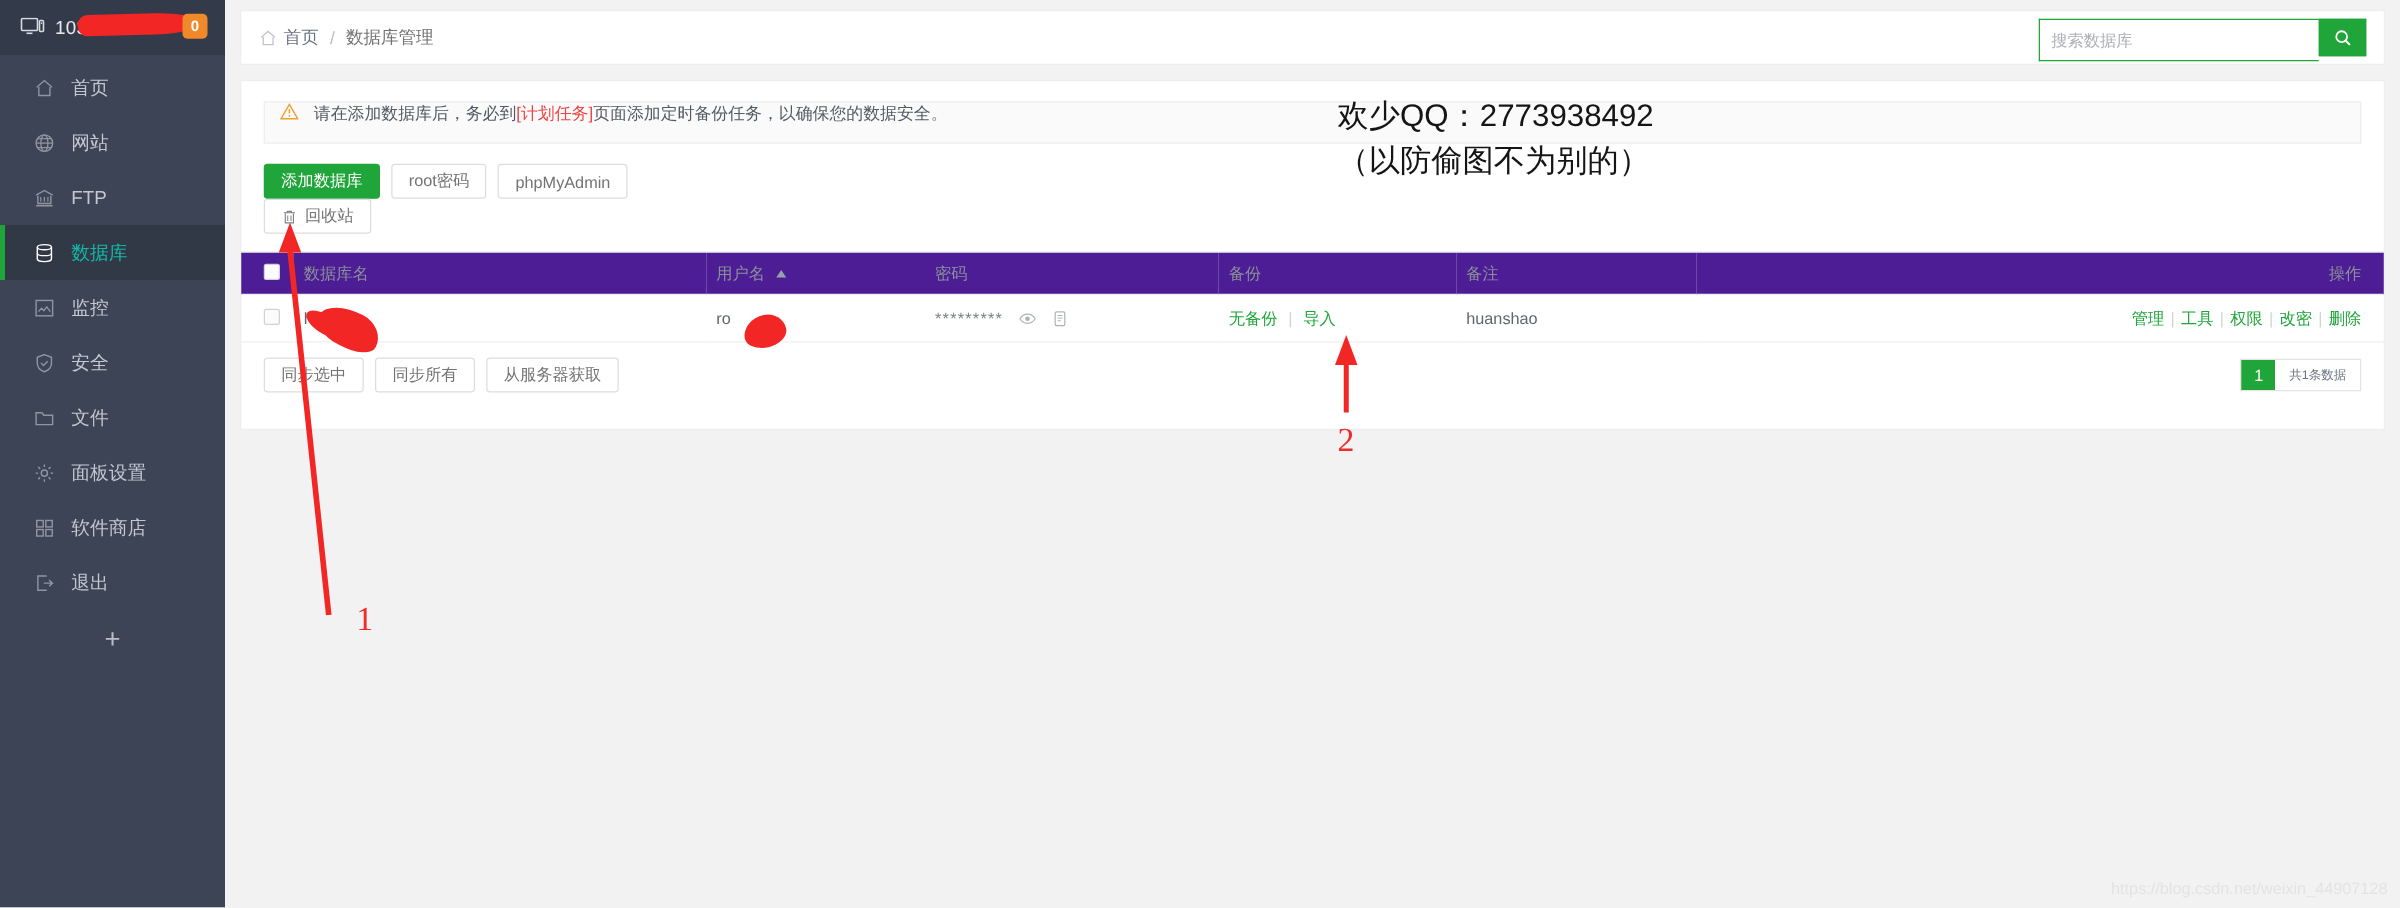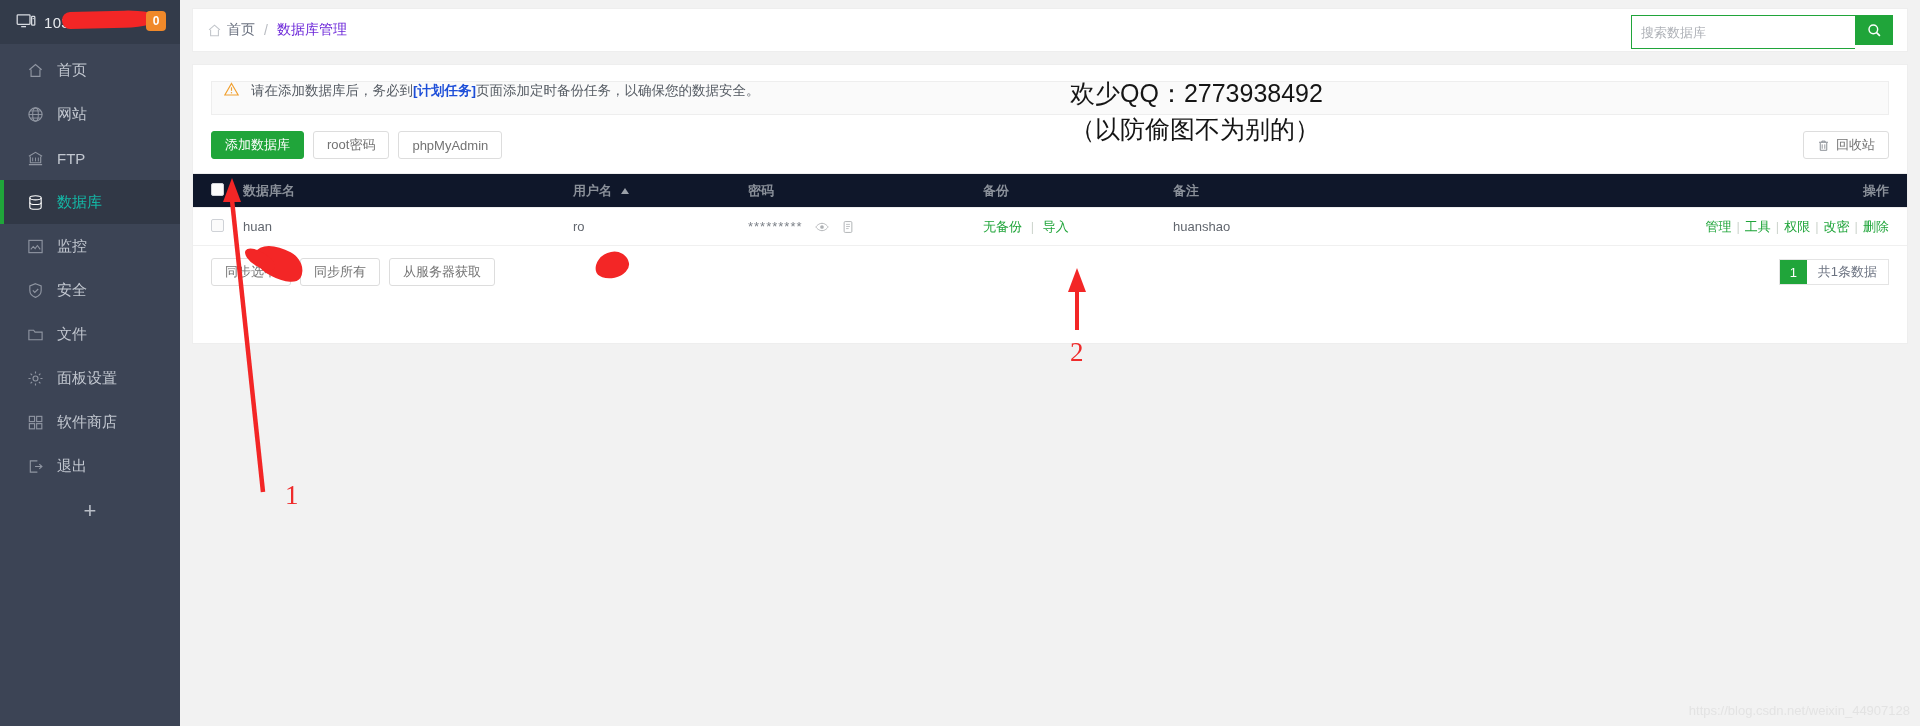--- a/index.html
+++ b/index.html
@@ -90,21 +90,21 @@
     display: flex; align-items: center; justify-content: space-between;
     padding: 0 14px 0 14px;
   }
   .breadcrumb {
     display: flex; align-items: center;
     font-size: 14px; color: #6b7280;
   }
   .breadcrumb .home-icon { width: 15px; height: 15px; margin-right: 5px; opacity: .6; }
   .breadcrumb .bc-sep { margin: 0 9px; color: #b9bcc2; }
   .breadcrumb .bc-link { color: #6b7280; cursor: pointer; }
-  .breadcrumb .bc-current { color: #6d28d9; }
+  .breadcrumb .bc-current { color: #737373; }
 
   .search-wrap { display: flex; align-items: stretch; height: 30px; }
   .search-input {
     width: 224px; height: 30px;
     border: 1px solid #20a53a; border-right: none;
     outline: none; padding: 16px 9px;
     font-size: 13px; color: #333;
     font-family: "Liberation Sans", "DejaVu Sans", sans-serif;
   }
   .search-input::placeholder { color: #adb0b6; }
@@ -126,49 +126,49 @@
   .alert {
     margin: 16px 18px 0 18px;
     background: #fafafa;
     border: 1px solid #eeeeee;
     height: 34px;
     display: flex; 
     padding: 0 12px;
     font-size: 13.5px; color: #555b63;
   }
   .alert .warn-icon { width: 15px; height: 15px; margin-right: 12px; flex:0 0 auto; }
-  .alert .alert-link { color: #1d4ed8; font-weight: bold; }
+  .alert .alert-link { color: #ef4444; }
 
   .toolbar {
     margin: 16px 18px 0 18px;
-    display: flex; align-items: flex-start; justify-content: space-between;
+    display: flex; align-items: flex-start; justify-content: space-between; flex-direction: column;
   }
   .btn-group { display: flex; gap: 9px; }
   .btn {
     height: 28px; padding: 0 13px;
     font-size: 13px;
     border: 1px solid #dddddd;
     background: #fff; color: #737373;
     border-radius: 3px;
     display: flex; align-items: center; justify-content: center;
     cursor: pointer;
     white-space: nowrap;
     font-family: "Liberation Sans", "DejaVu Sans", sans-serif;
   }
   .btn.primary { background: #20a53a; border-color: #20a53a; color: #fff; }
   .btn .trash-icon { width: 13px; height: 13px; margin-right: 6px; }
 
   
   .tbl { width: 100%; margin-top: 14px; border-collapse: collapse; }
   .tbl thead th {
-    background: #0f172a;
+    background: #4c1d95;
     border-top: 1px solid #eeeeee;
     border-bottom: 1px solid #eeeeee;
     height: 34px;
-    font-size: 13px; font-weight: bold;
+    font-size: 13px; font-weight: normal;
     color: #8a9099;
     text-align: left;
     padding: 0 8px;
   }
   .tbl tbody td {
     height: 38px;
     border-bottom: 1px solid #f0f0f0;
     font-size: 13px; color: #61666e;
     padding: 0 8px;
   }
@@ -206,21 +206,21 @@
     display: flex; align-items: center; justify-content: space-between;
   }
   .pager { display: flex; align-items: stretch; border: 1px solid #e4e4e4; height: 26px; }
   .pager .pg-num {
     background: #20a53a; color: #fff; min-width: 27px;
     display: flex; align-items: center; justify-content: center;
     font-size: 13px; cursor: pointer;
   }
   .pager .pg-total {
     padding: 0 11px; display: flex; align-items: center;
-    font-size: 13px; color: #6b7280; background: #fff;
+    font-size: 10px; color: #6b7280; background: #fff;
   }
 
   
   .anno-qq {
     position: absolute;
     left: 1070px; top: 76px;
     font-size: 25px; color: #151515;
     line-height: 1.42;
     text-align: left;
     white-space: nowrap;

